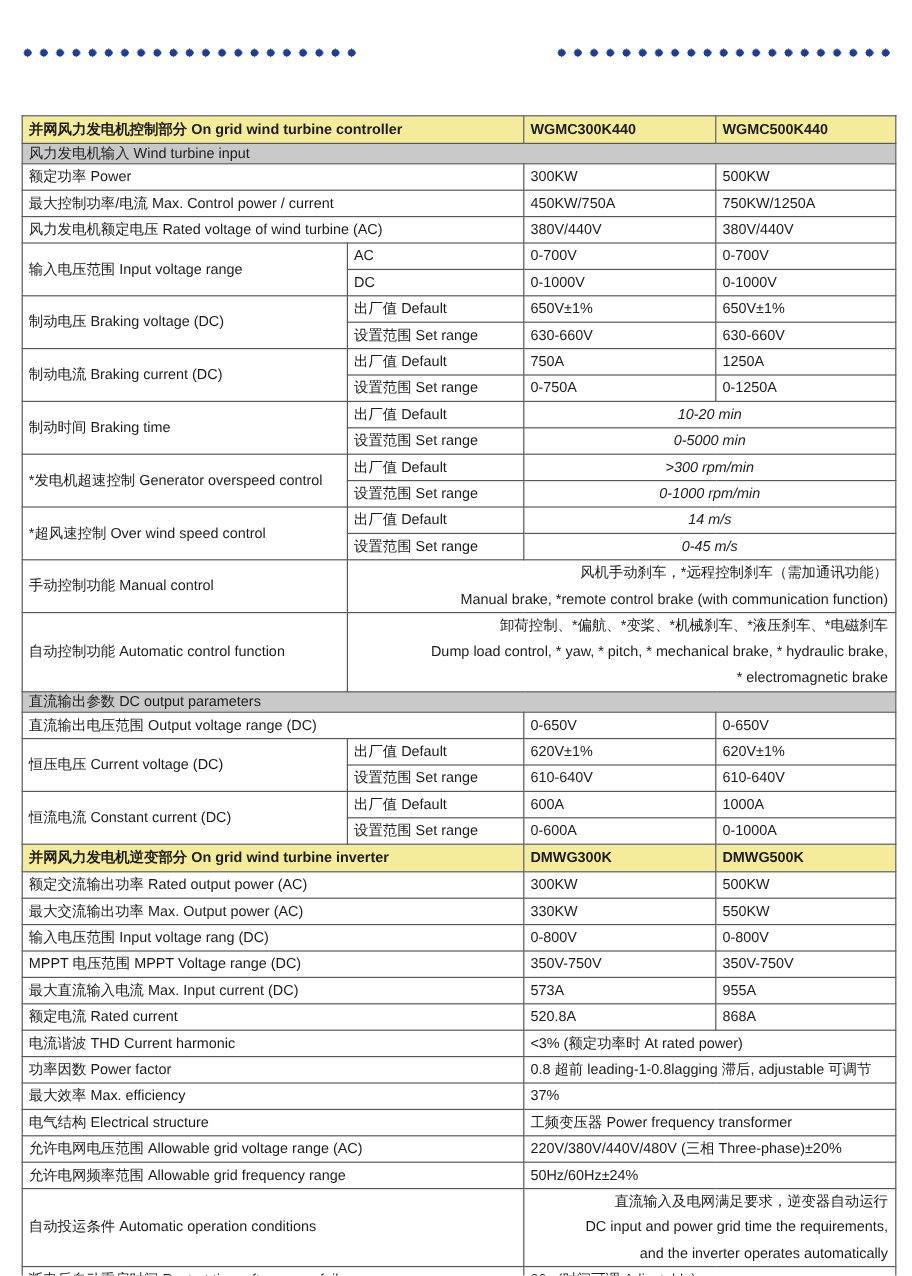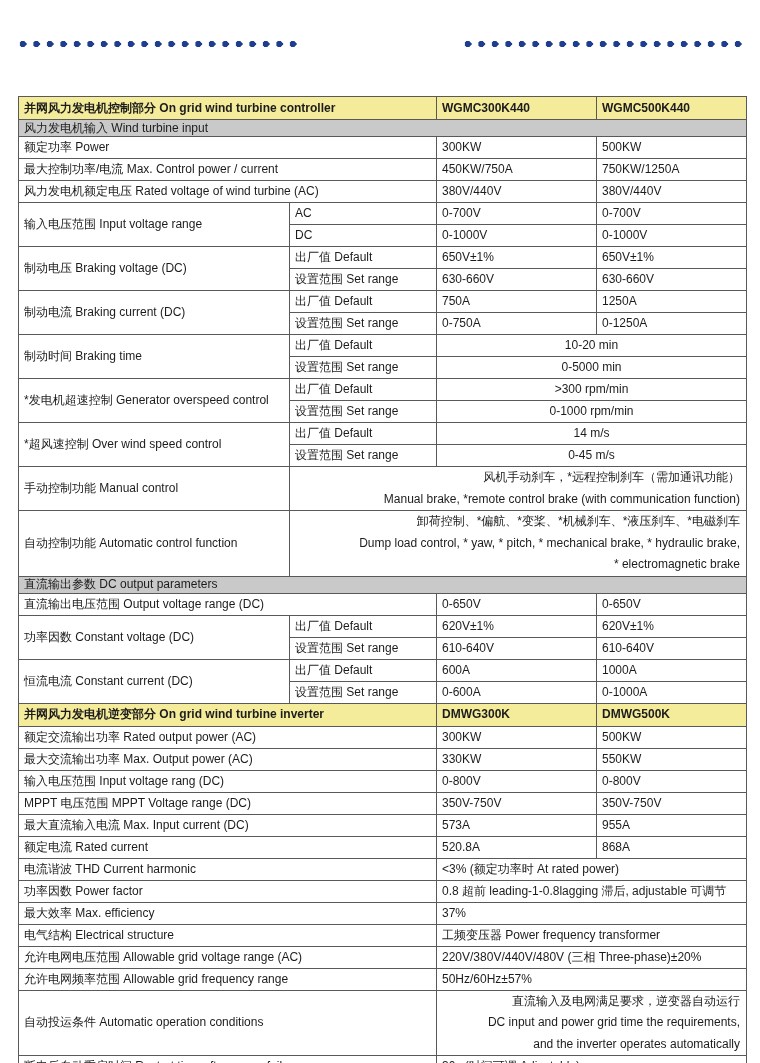--- a/index.html
+++ b/index.html
@@ -29,21 +29,21 @@
     border-collapse:collapse;table-layout:fixed;
   }
   td{
     border:1px solid #595959;
     font-size:12px;height:21px;line-height:15px;
     padding:0 6px;vertical-align:middle;
     overflow:hidden;white-space:nowrap;
   }
   td.lbl{padding-left:5px;text-align:left;}
   td.b{font-weight:bold;}
-  td.ctr{text-align:center;}
+  td.ctr{text-align:center;font-style:italic;}
   tr.yellow-row td{background:var(--yellow);height:22px;}
   tr.gray-row td{background:var(--gray);height:16px;font-weight:normal;}
   td.ml{padding:0 6px;}
   td.ml div{height:21.5px;line-height:21.5px;white-space:nowrap;overflow:hidden;text-align:right;}
 </style>
 </head>
 <body>
 
 <div class="page-header">
   <div class="dot-strip left"></div>
@@ -158,21 +158,21 @@
       </tr>
       <tr class="gray-row">
         <td class="lbl" colspan="4">直流输出参数  DC output parameters</td>
       </tr>
       <tr>
         <td class="lbl" colspan="2">直流输出电压范围  Output voltage range (DC)</td>
         <td class="lbl">0-650V</td>
         <td class="lbl">0-650V</td>
       </tr>
       <tr>
-        <td class="lbl" rowspan="2">功率因数  Constant voltage (DC)</td>
+        <td class="lbl" rowspan="2">恒压电压  Current voltage (DC)</td>
         <td class="lbl">出厂值  Default</td>
         <td class="lbl">620V±1%</td>
         <td class="lbl">620V±1%</td>
       </tr>
       <tr>
         <td class="lbl">设置范围  Set range</td>
         <td class="lbl">610-640V</td>
         <td class="lbl">610-640V</td>
       </tr>
       <tr>
@@ -236,21 +236,21 @@
       <tr>
         <td class="lbl" colspan="2">电气结构  Electrical structure</td>
         <td class="lbl" colspan="2">工频变压器  Power frequency transformer</td>
       </tr>
       <tr>
         <td class="lbl" colspan="2">允许电网电压范围  Allowable grid voltage range (AC)</td>
         <td class="lbl" colspan="2">220V/380V/440V/480V (三相 Three-phase)±20%</td>
       </tr>
       <tr>
         <td class="lbl" colspan="2">允许电网频率范围  Allowable grid frequency range</td>
-        <td class="lbl" colspan="2">50Hz/60Hz±57%</td>
+        <td class="lbl" colspan="2">50Hz/60Hz±24%</td>
       </tr>
       <tr>
         <td class="lbl" colspan="2">自动投运条件  Automatic operation conditions</td>
         <td class="ml" colspan="2">
           <div>直流输入及电网满足要求，逆变器自动运行</div>
           <div>DC input and power grid time the requirements,</div>
           <div>and the inverter operates automatically</div>
         </td>
       </tr>
       <tr>

